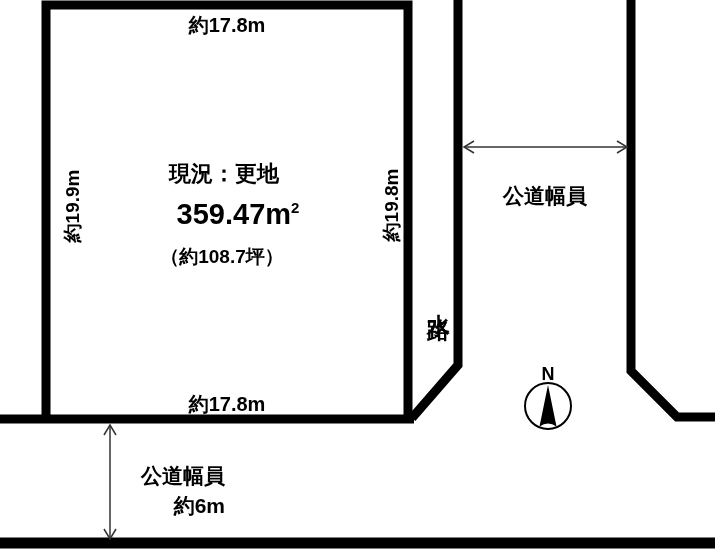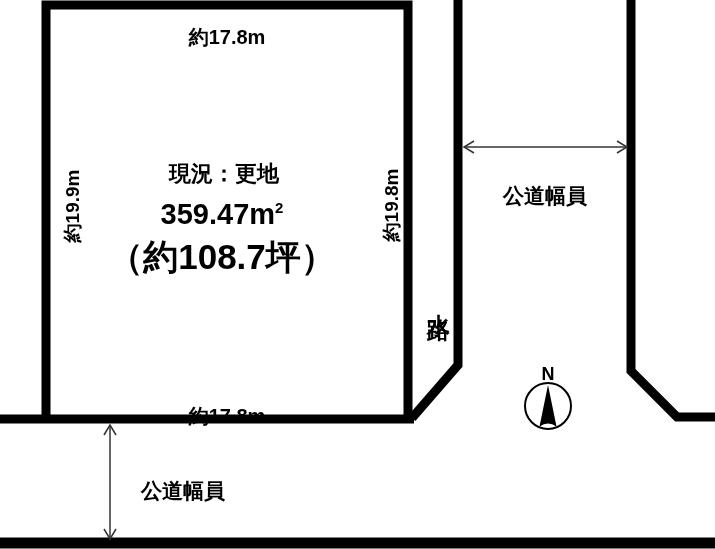--- a/index.html
+++ b/index.html
@@ -27,38 +27,38 @@
     white-space: nowrap;
     transform: translate(-50%, -50%);
     line-height: 1.1;
     color: #000;
   }
   .lbl.rot {
     transform: translate(-50%, -50%) rotate(-90deg);
   }
   .dim {
     font-size: 20px;
-    margin-top: 12px;
   }
   .dim-side {
     font-size: 19px;
   }
   .center-status {
     font-size: 22px;
   }
   .center-area {
     font-size: 29px;
+    margin-left: 16px;
   }
   .center-area sup {
     font-size: 15px;
     vertical-align: super;
     line-height: 0;
   }
   .center-tsubo {
-    font-size: 35px;
+    font-size: 19px;
   }
   .road-label {
     font-size: 21px;
     text-align: right;
     line-height: 30px;
   }
   .waterway {
     font-size: 23px;
     writing-mode: vertical-rl;
     text-orientation: upright;
@@ -118,17 +118,18 @@
   <div class="lbl center-tsubo" style="left:222px; top:257px;">（約108.7坪）</div>
 
   <div class="lbl waterway" style="left:438px; top:300px;">水路</div>
 
   <div class="lbl road-label" style="left:545px; top:196px;">
     <div>公道幅員</div>
   </div>
 
   <div class="lbl road-label" style="left:183px; top:491px;">
     <div>公道幅員</div>
+    <div>約6m</div>
   </div>
 
   <div class="lbl compass-n" style="left:548px; top:375px;">N</div>
 
 </div>
 
 </body></html>

